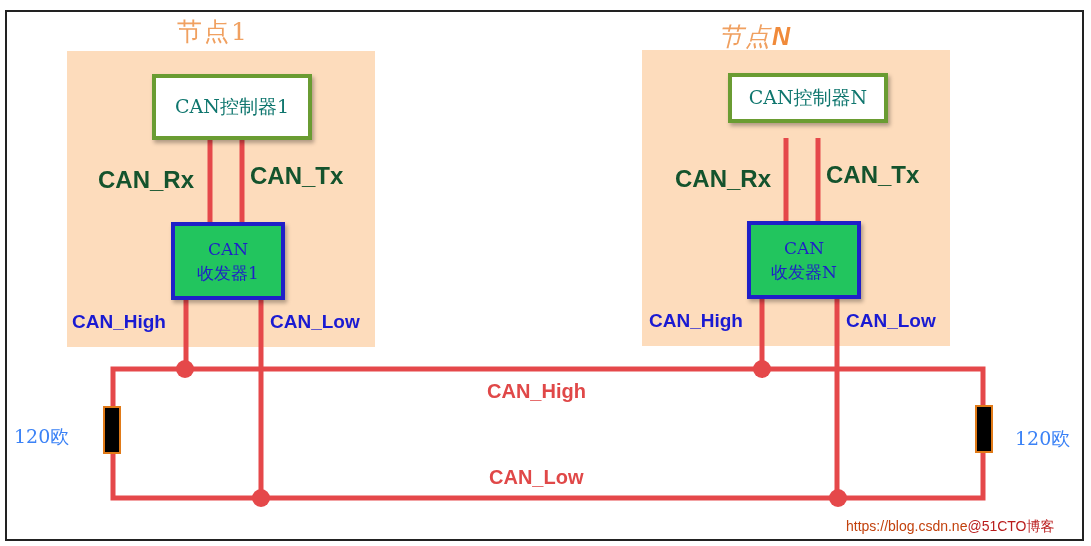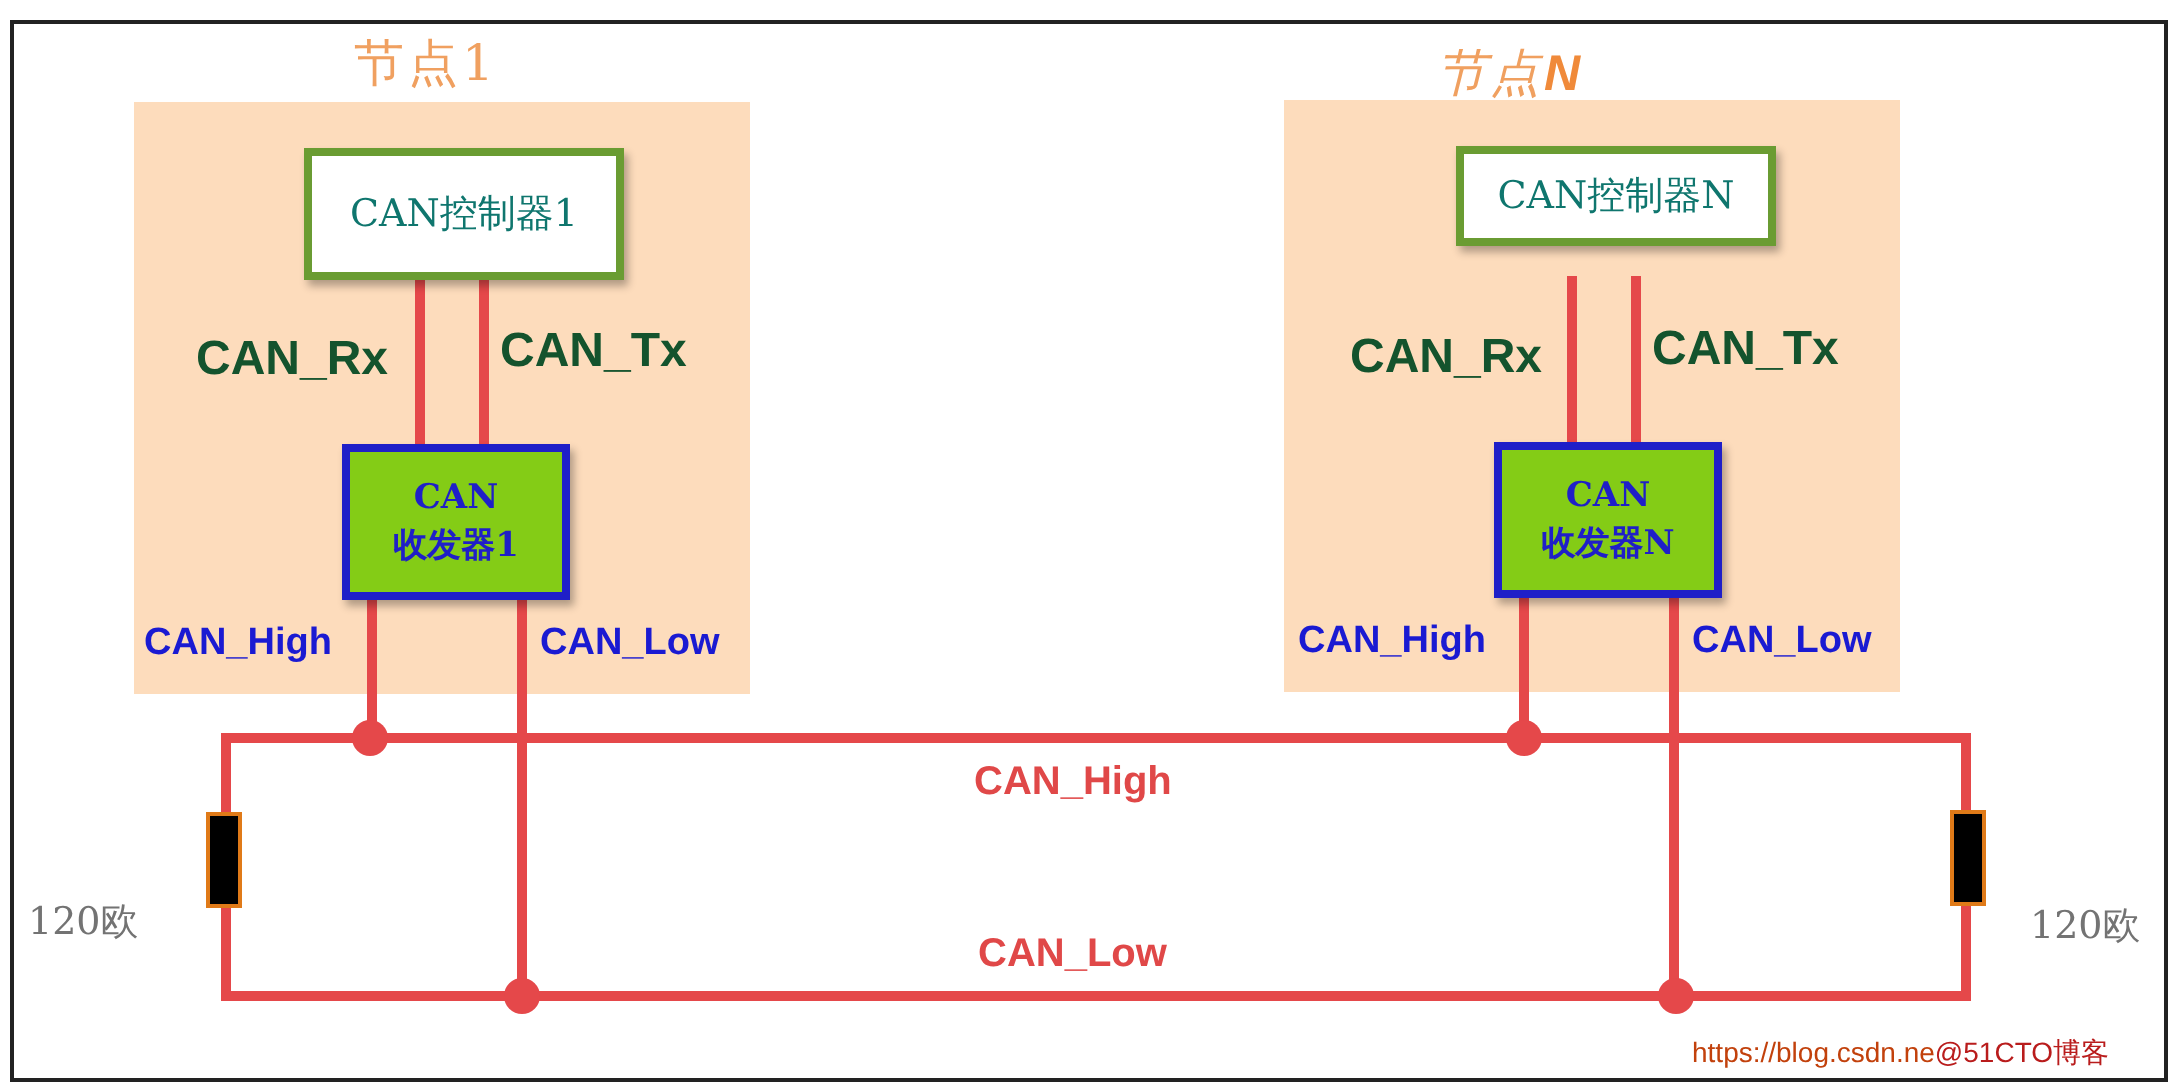--- a/index.html
+++ b/index.html
@@ -2,26 +2,26 @@
 <html><head>
 <meta charset="utf-8">
 <style>
   html, body { margin: 0; padding: 0; background: #ffffff; }
   body { width: 1091px; height: 546px; position: relative; overflow: hidden; font-family: "Liberation Sans", sans-serif; }
   #frame { position: absolute; left: 5px; top: 10px; width: 1079px; height: 531px; border: 2px solid #222; box-sizing: border-box; background:#fff; }
   .node-bg { position: absolute; background: #fddcbc; }
   .node-title { position: absolute; font-family: "DejaVu Serif", serif; font-size: 25px; color: #f0a060; letter-spacing: 2px; }
   .node-title b { font-family: "Liberation Sans", sans-serif; font-weight: bold; color: #f08a3a; }
   .controller { position: absolute; background: #fff; border: 4px solid #6a9c32; box-sizing: border-box; display:flex; align-items:center; justify-content:center; font-family: "DejaVu Serif", serif; font-size: 19px; color: #0f766e; box-shadow: 2px 3px 4px rgba(0,0,0,0.3); }
-  .transceiver { position: absolute; background: #84cc16; border: 4px solid #1f1fc8; box-sizing: border-box; display:flex; flex-direction:column; align-items:center; justify-content:center; font-family: "DejaVu Serif", serif; font-size: 17px; color: #1f1fc8; line-height: 24px; box-shadow: 2px 3px 4px rgba(0,0,0,0.3); font-weight: bold; }
+  .transceiver { position: absolute; background: #22c55e; border: 4px solid #1f1fc8; box-sizing: border-box; display:flex; flex-direction:column; align-items:center; justify-content:center; font-family: "DejaVu Serif", serif; font-size: 17px; color: #1f1fc8; line-height: 24px; box-shadow: 2px 3px 4px rgba(0,0,0,0.3); }
   .lbl { position: absolute; font-weight: bold; font-family: "Liberation Sans", sans-serif; white-space: nowrap; }
   .green { color: #14532d; font-size: 24px; }
   .blue { color: #1a1ad2; font-size: 19px; }
   .red { color: #e04848; font-size: 20px; }
-  .ohm { position:absolute; font-family: "DejaVu Serif", serif; font-size: 19px; color:#737373;margin-top:24px; }
+  .ohm { position:absolute; font-family: "DejaVu Serif", serif; font-size: 19px; color:#3b82f6; }
   .watermark { position:absolute; font-size: 14px; color:#c8c8c8; font-family:"Liberation Sans", sans-serif; }
   .watermark span { color:#b91c1c; }
   svg { position:absolute; left:0; top:0; }
 </style>
 </head>
 <body>
 
 <div id="frame"></div>
 
 <div class="node-bg" style="left:67px; top:51px; width:308px; height:296px;"></div>

